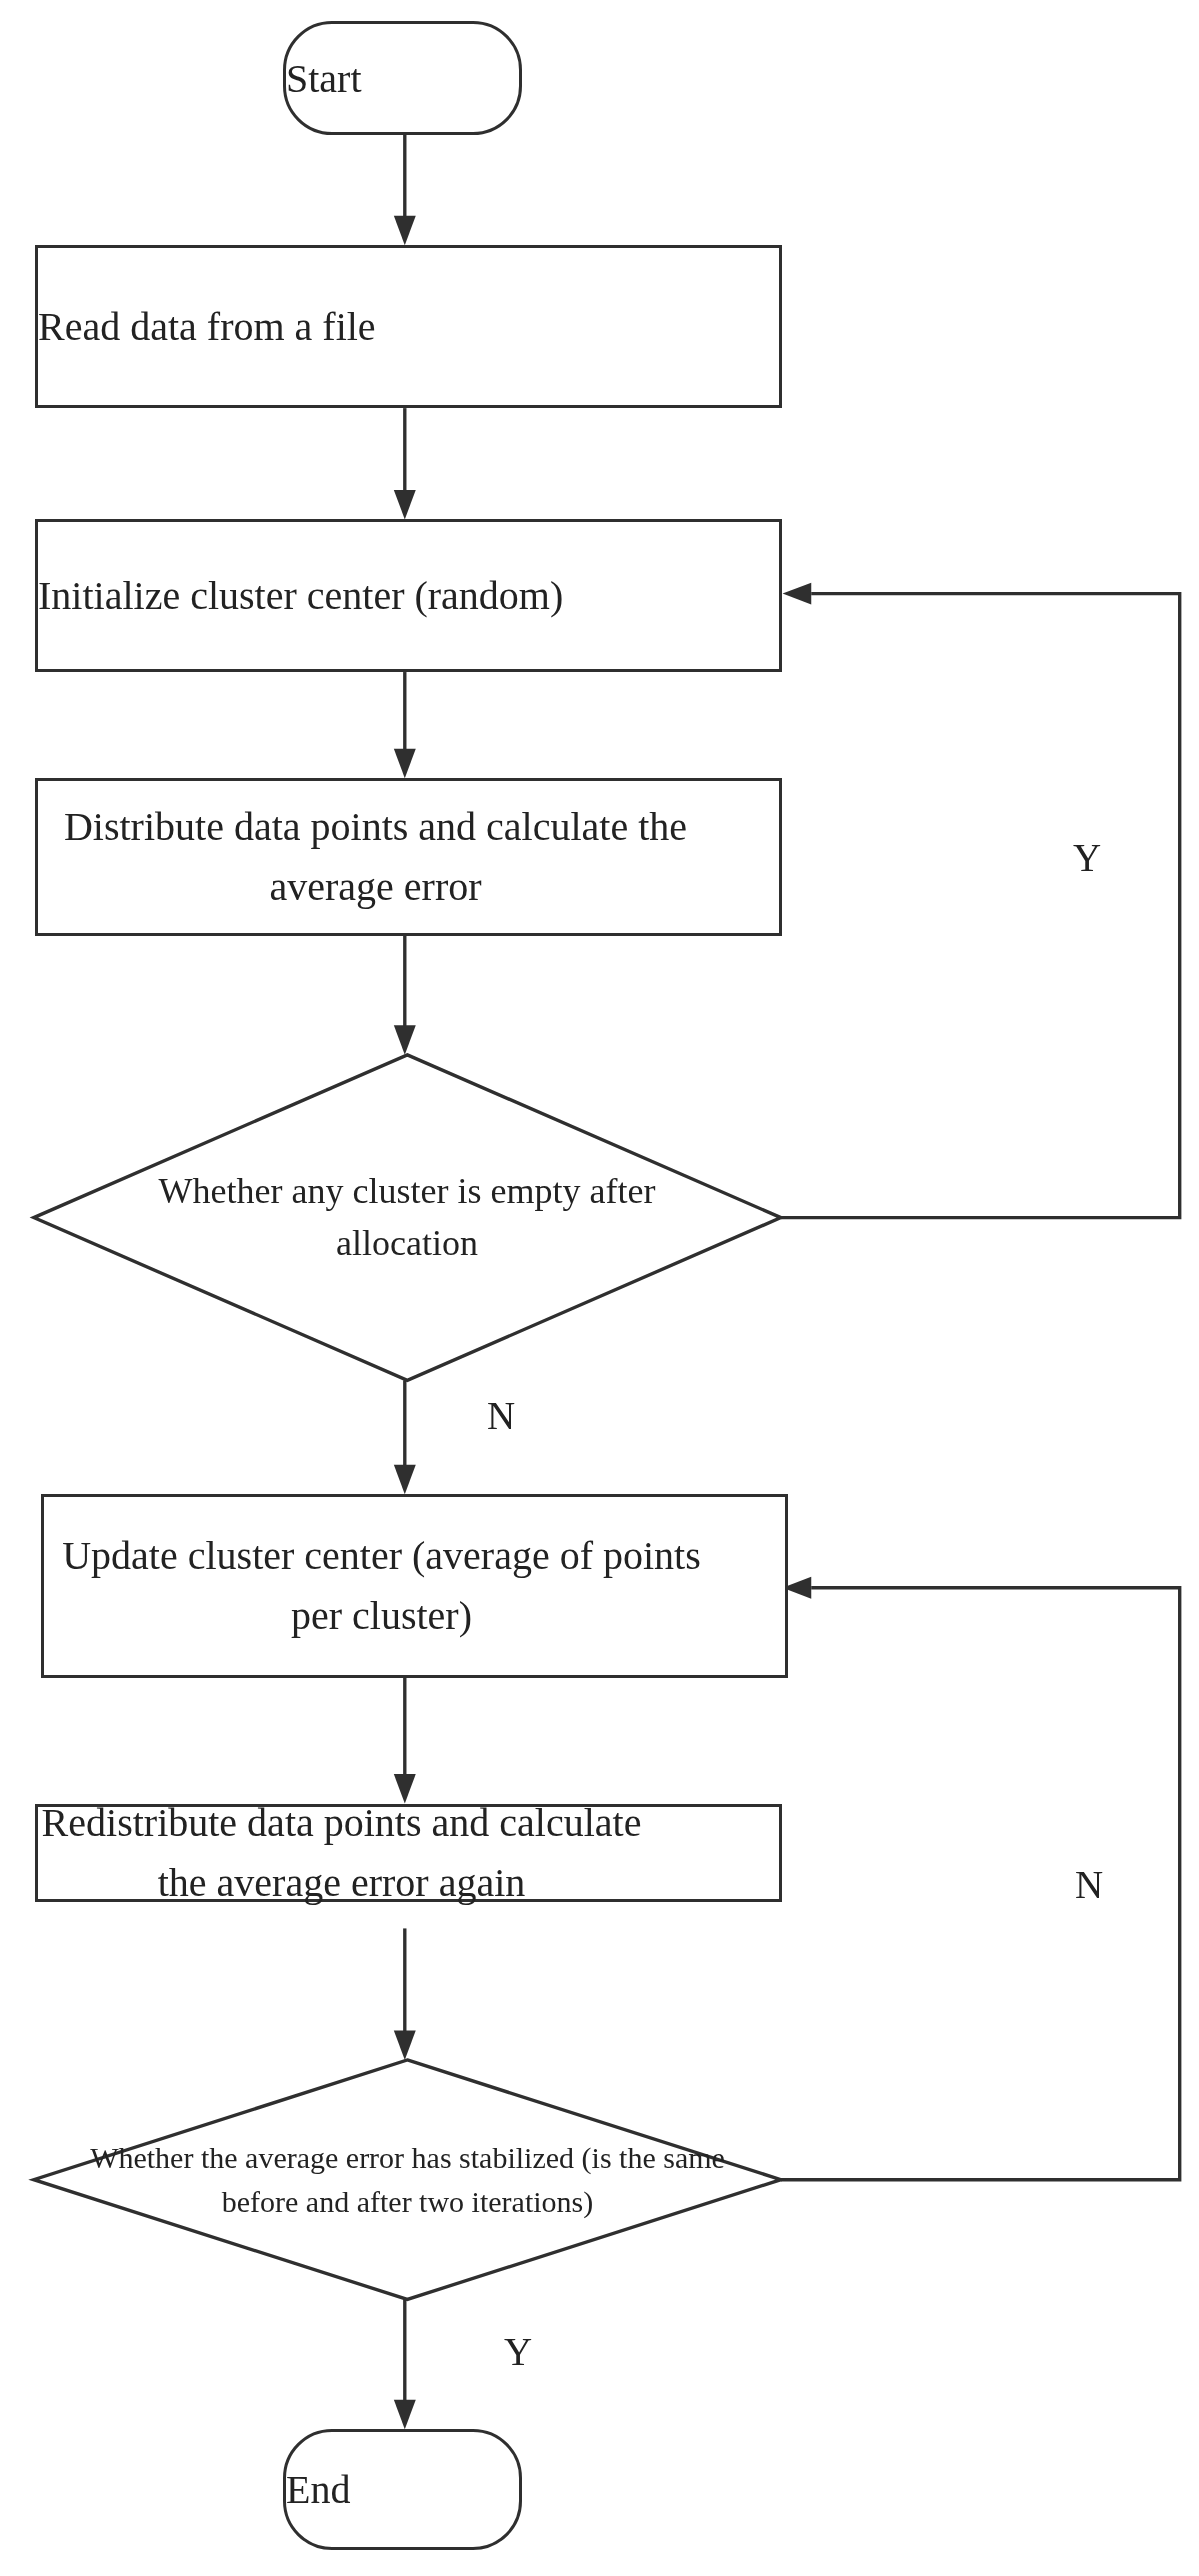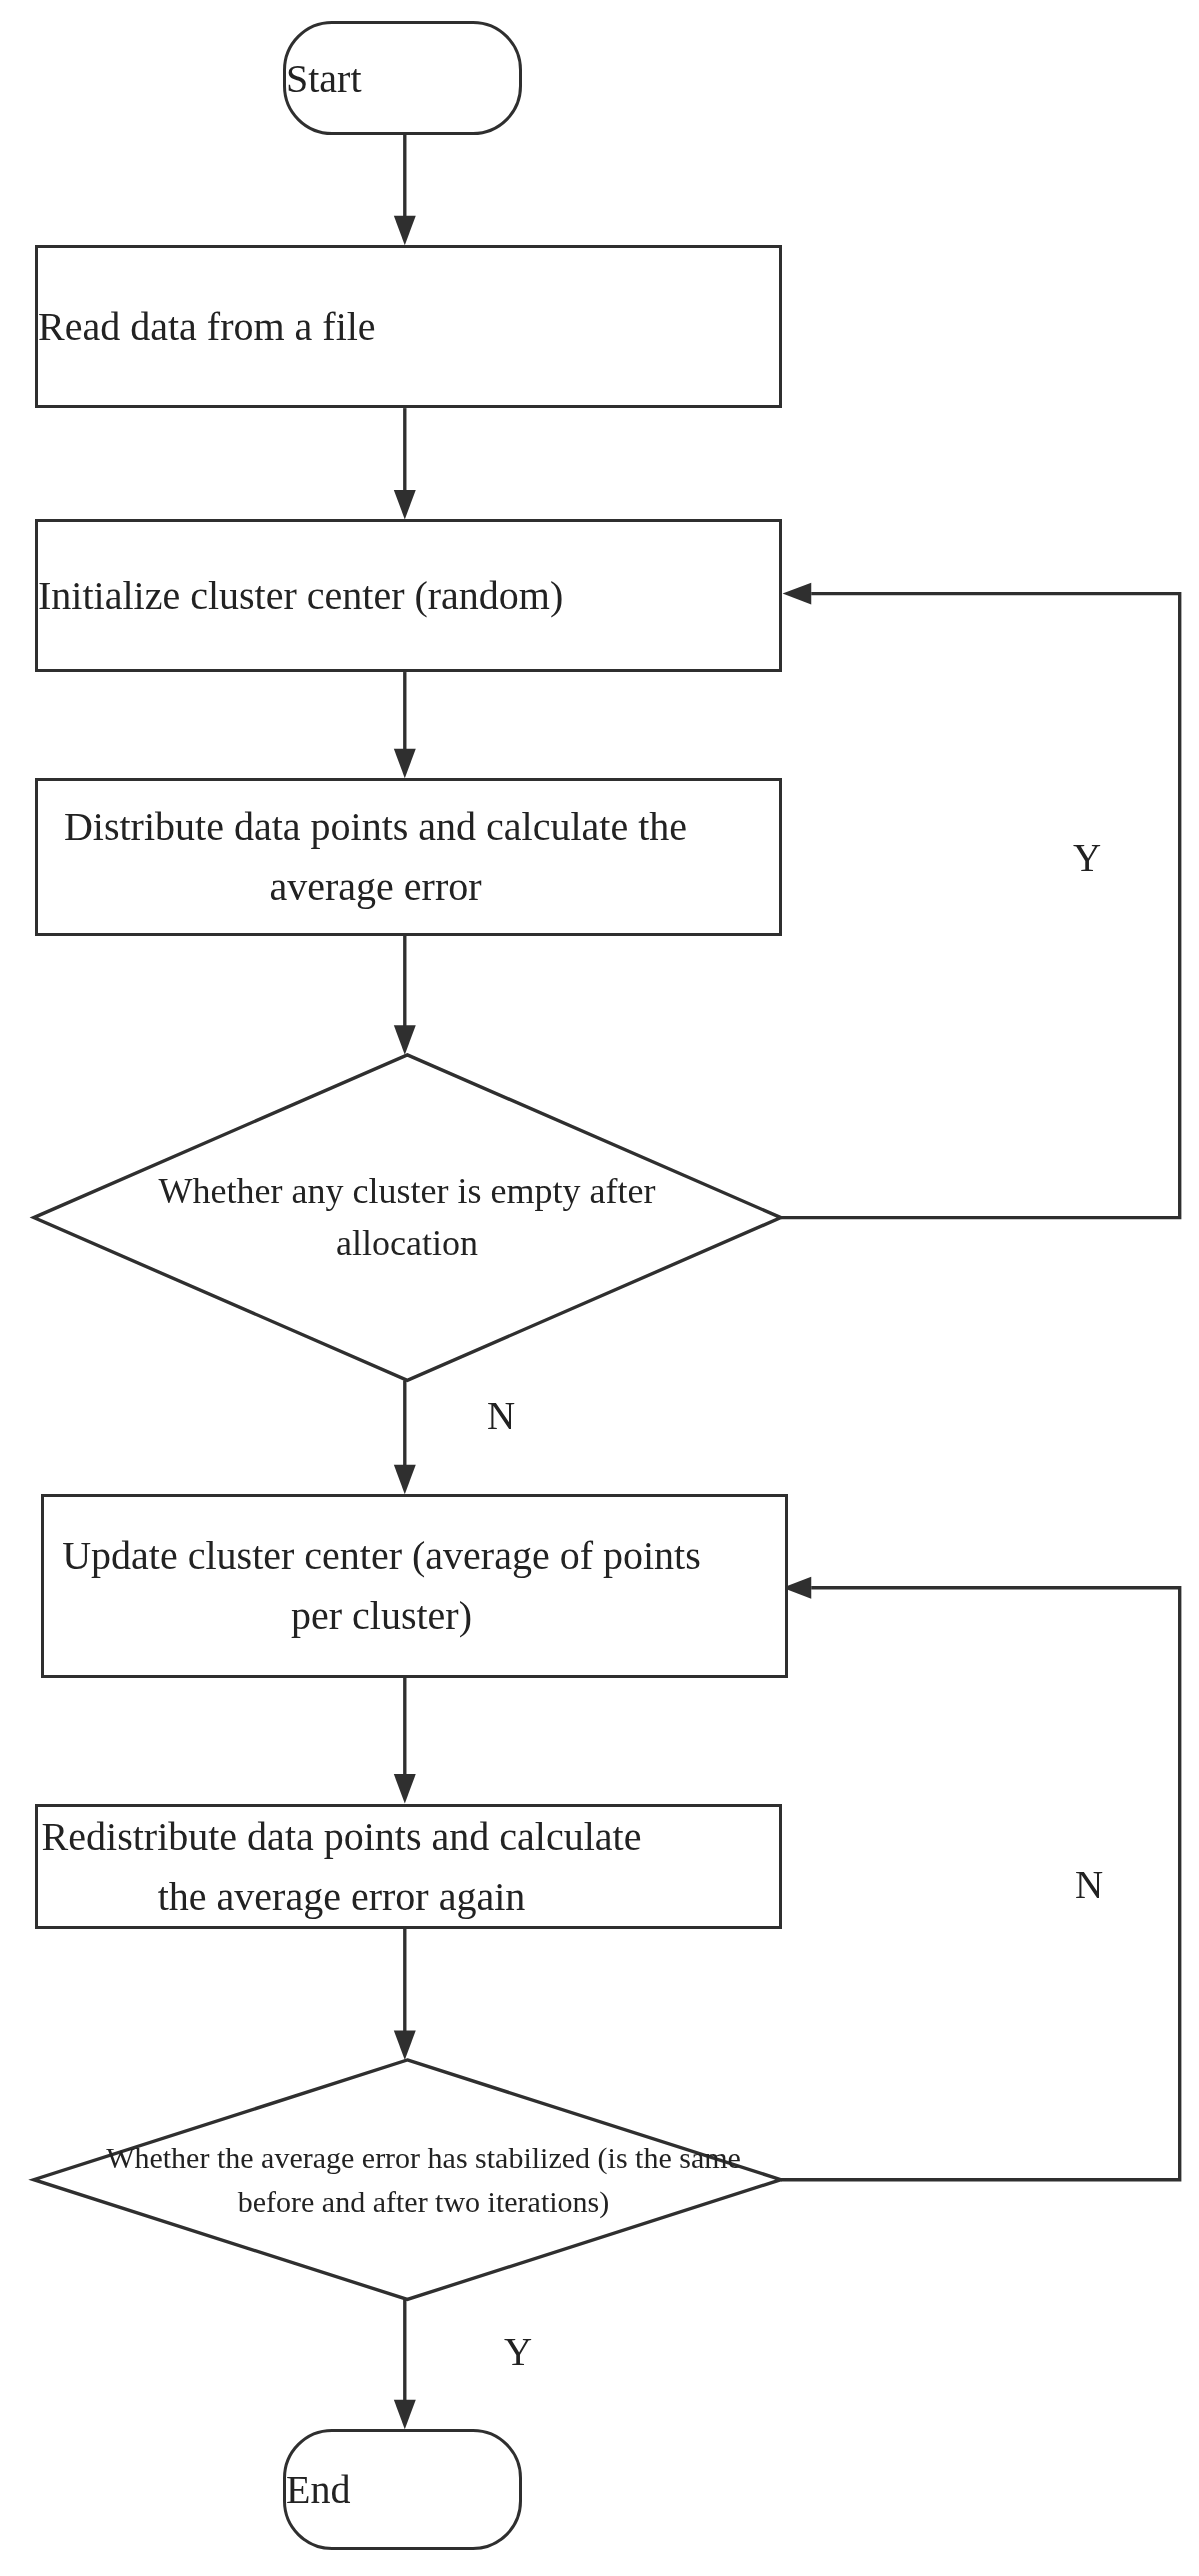--- a/index.html
+++ b/index.html
@@ -113,25 +113,25 @@
   </div>
 
   <div class="decision-label d1" style="left:112px; top:1121px; width:590px; height:192px;">
     <span>Whether any cluster is empty after allocation</span>
   </div>
 
   <div class="node process" style="left:41px; top:1494px; width:747px; height:184px;">
     <span class="label-inner" style="max-width:675px;">Update cluster center (average of points per cluster)</span>
   </div>
 
-  <div class="node process" style="left:35px; top:1804px; width:747px; height:125px;">
+  <div class="node process" style="left:35px; top:1804px; width:747px; height:98px;">
     <span class="label-inner" style="max-width:607px;">Redistribute data points and calculate the average error again</span>
   </div>
 
-  <div class="decision-label d2" style="left:83px; top:2095px; width:649px; height:169px;margin-left:16px;">
+  <div class="decision-label d2" style="left:83px; top:2095px; width:649px; height:169px;">
     <span>Whether the average error has stabilized (is the same before and after two iterations)</span>
   </div>
 
   <div class="node terminator" style="left:283px; top:2429px; width:239px; height:121px;">
     <span>End</span>
   </div>
 
   <div class="edge-label" style="left:487px; top:1393px;">N</div>
   <div class="edge-label" style="left:1073px; top:835px;">Y</div>
   <div class="edge-label" style="left:1075px; top:1862px;">N</div>

